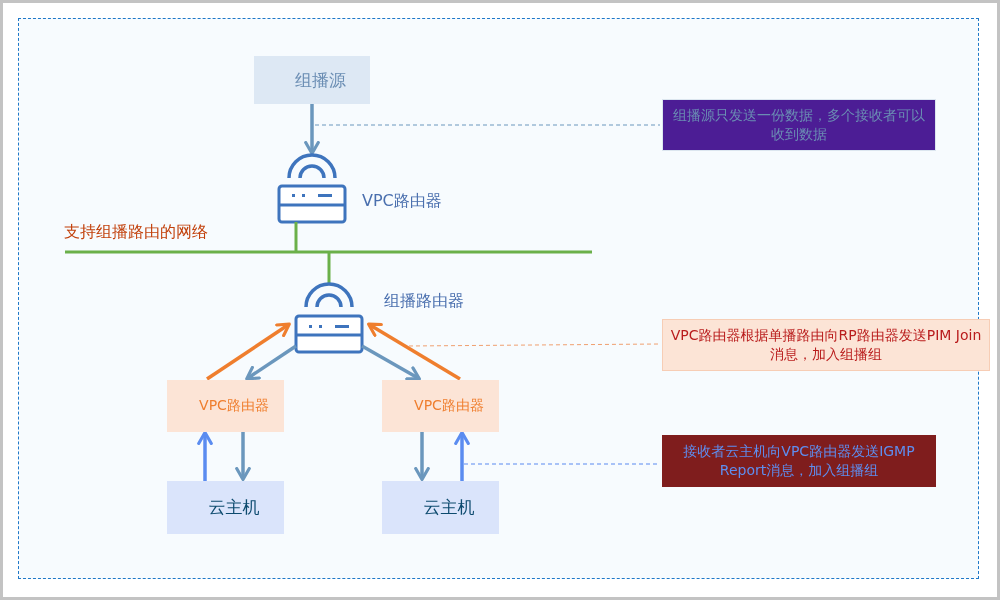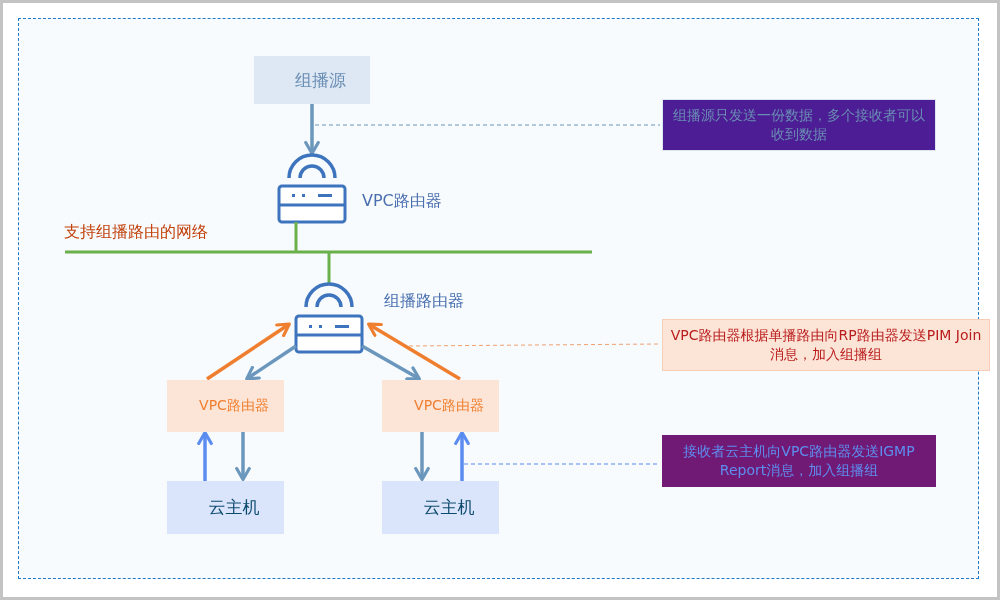--- a/index.html
+++ b/index.html
@@ -26,21 +26,21 @@
   .vpc.r { left:382px; }
   .host { height:53px; width:117px; background:#dae4fb; color:#0c4a6e; top:481px; }
   .host.l { left:167px; }
   .host.r { left:382px; }
   .note {
     position:absolute; font-size:14px; line-height:19px; text-align:center;
     display:flex; align-items:center; justify-content:center; box-sizing:border-box; padding:0 6px;
   }
   .note1 { left:662px; top:99px; width:274px; height:52px; background:#4c1d95; border:1px solid #dce6ef; color:#6a8db3; }
   .note2 { left:662px; top:319px; width:328px; height:52px; background:#fce4d6; border:1px solid #f7cdb5; color:#b91c1c; }
-  .note3 { left:662px; top:435px; width:274px; height:52px; background:#701a75; color:#5e8ef0; }
+  .note3 { left:662px; top:435px; width:274px; height:52px; background:#7f1d1d; color:#5e8ef0; }
   .label { position:absolute; font-size:16px; white-space:nowrap; }
   .rp-label { left:362px; top:191px; color:#4a6fae; }
   .mc-label { left:371px; top:291px; color:#4a6fae;margin-left:13px; }
   .net-label { left:64px; top:222px; color:#c2410c; }
 </style>
 </head>
 <body>
 
 <div class="outer"></div>
 <div class="panel"></div>

